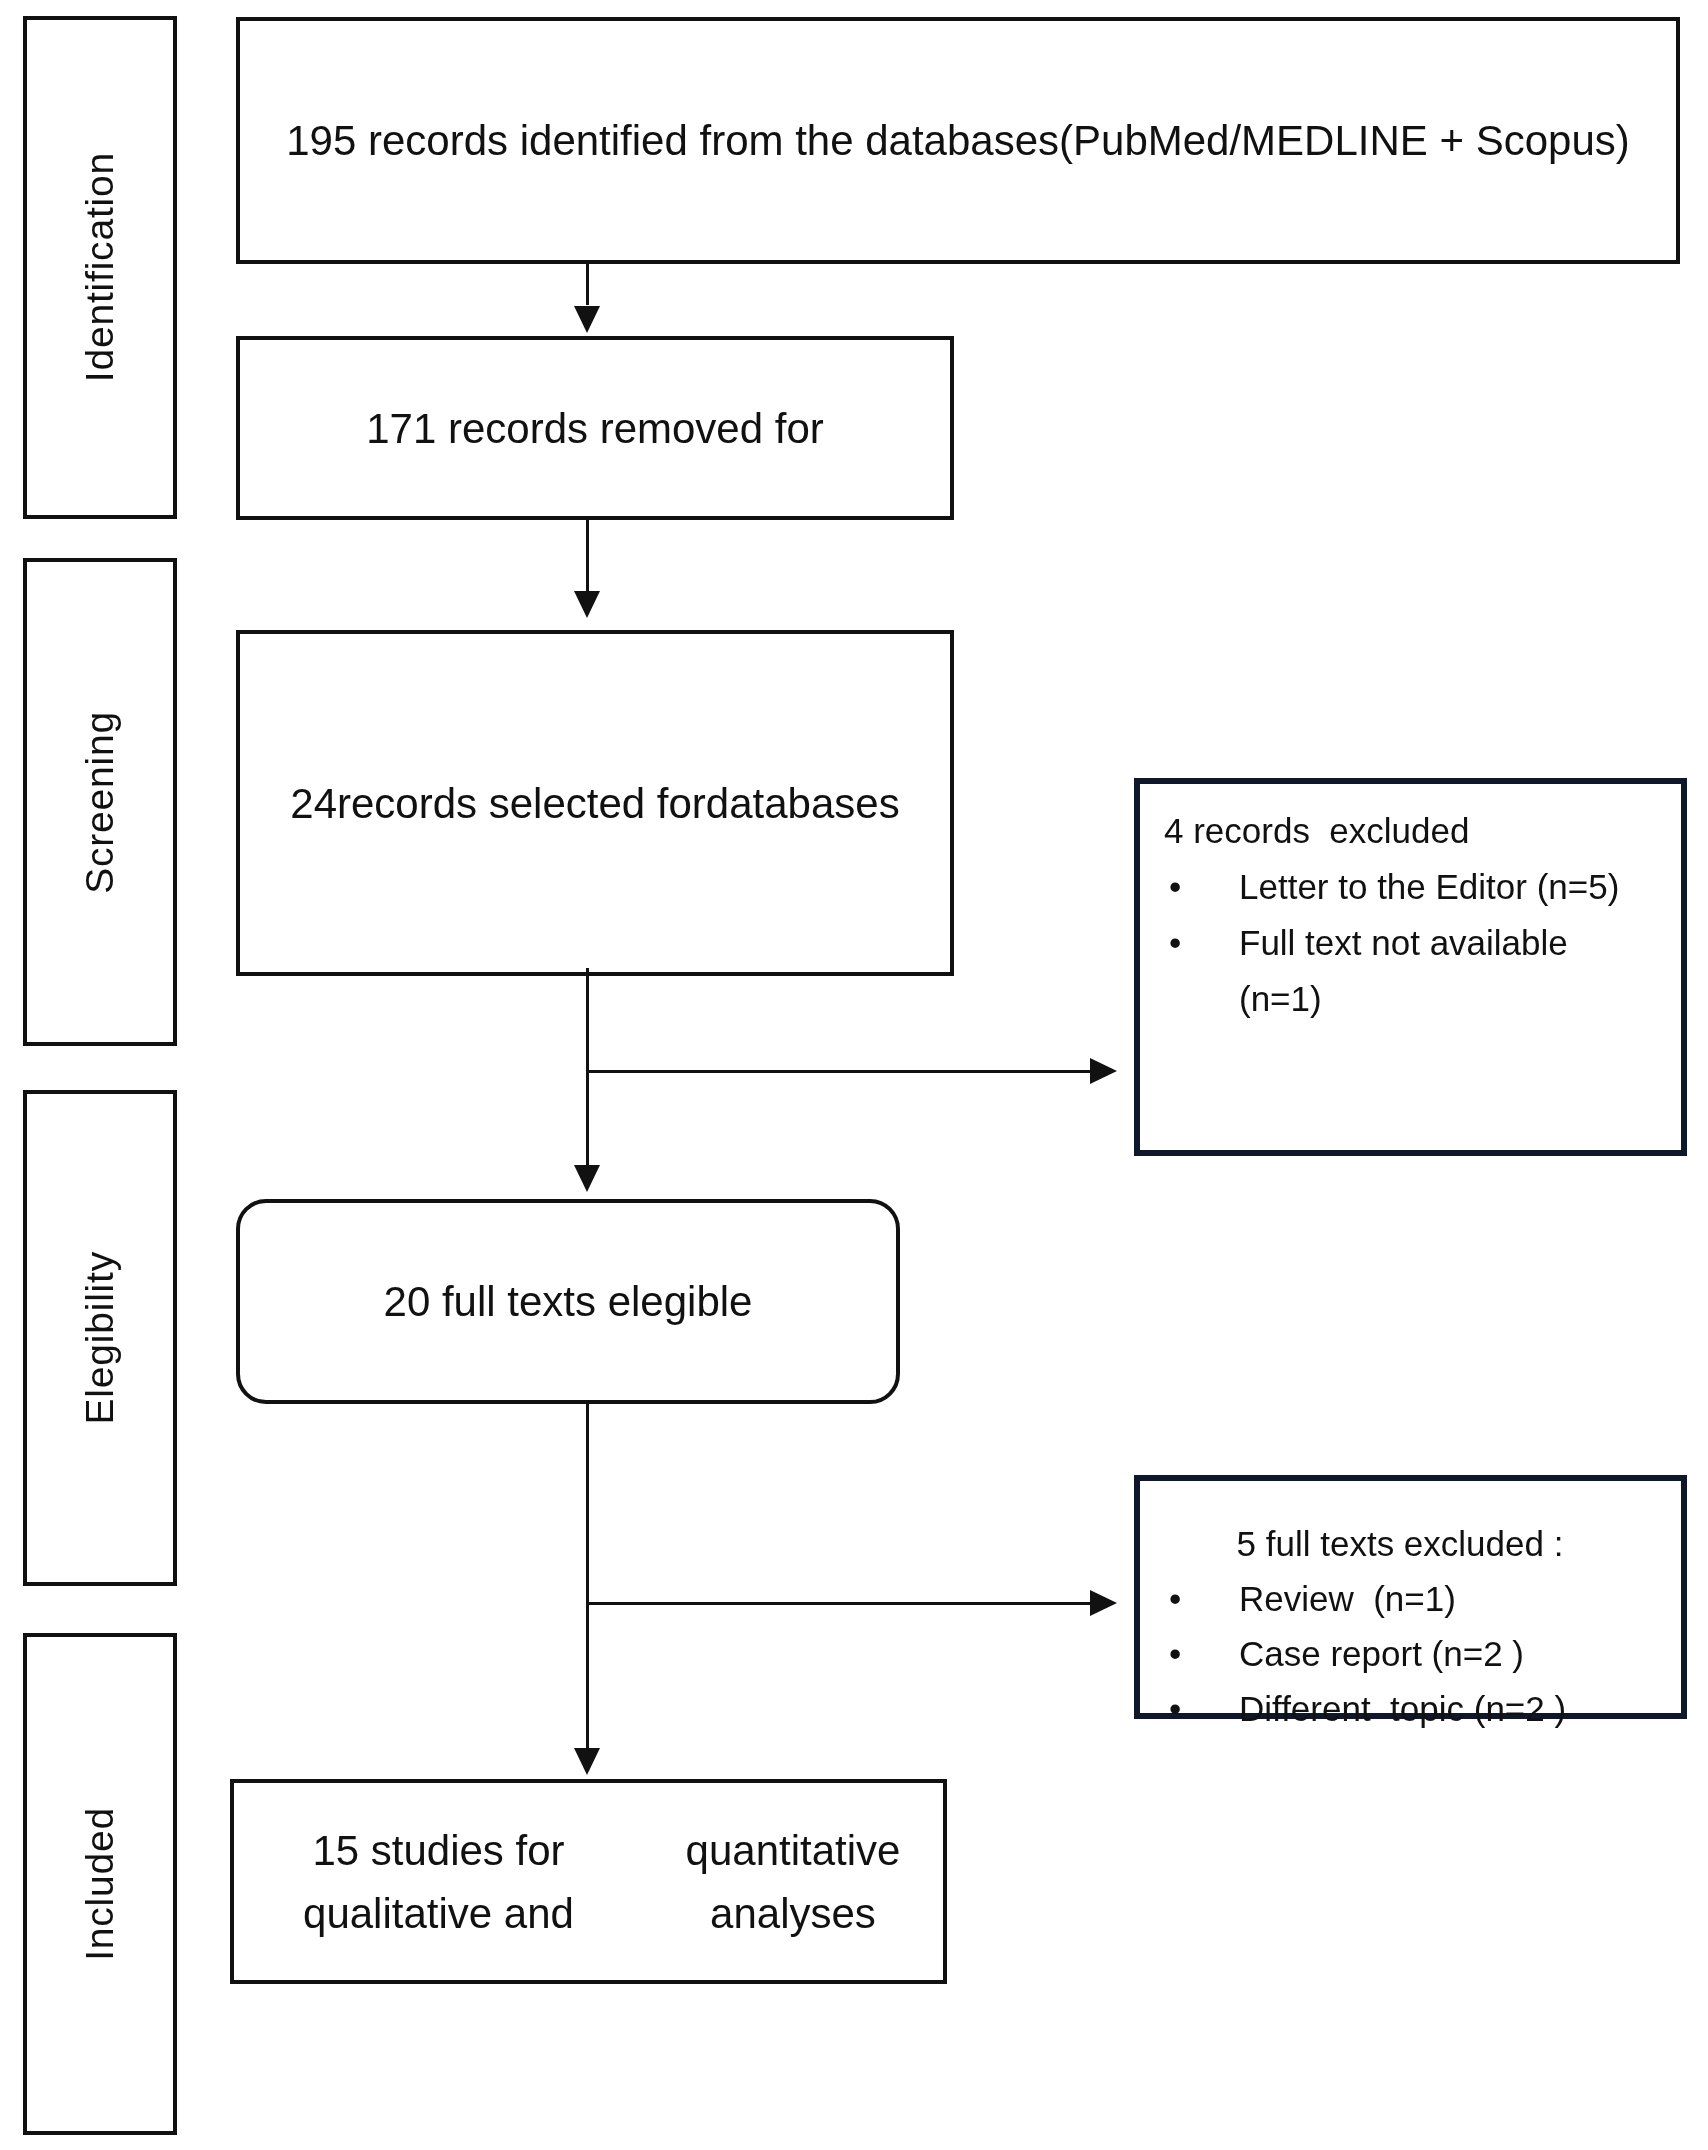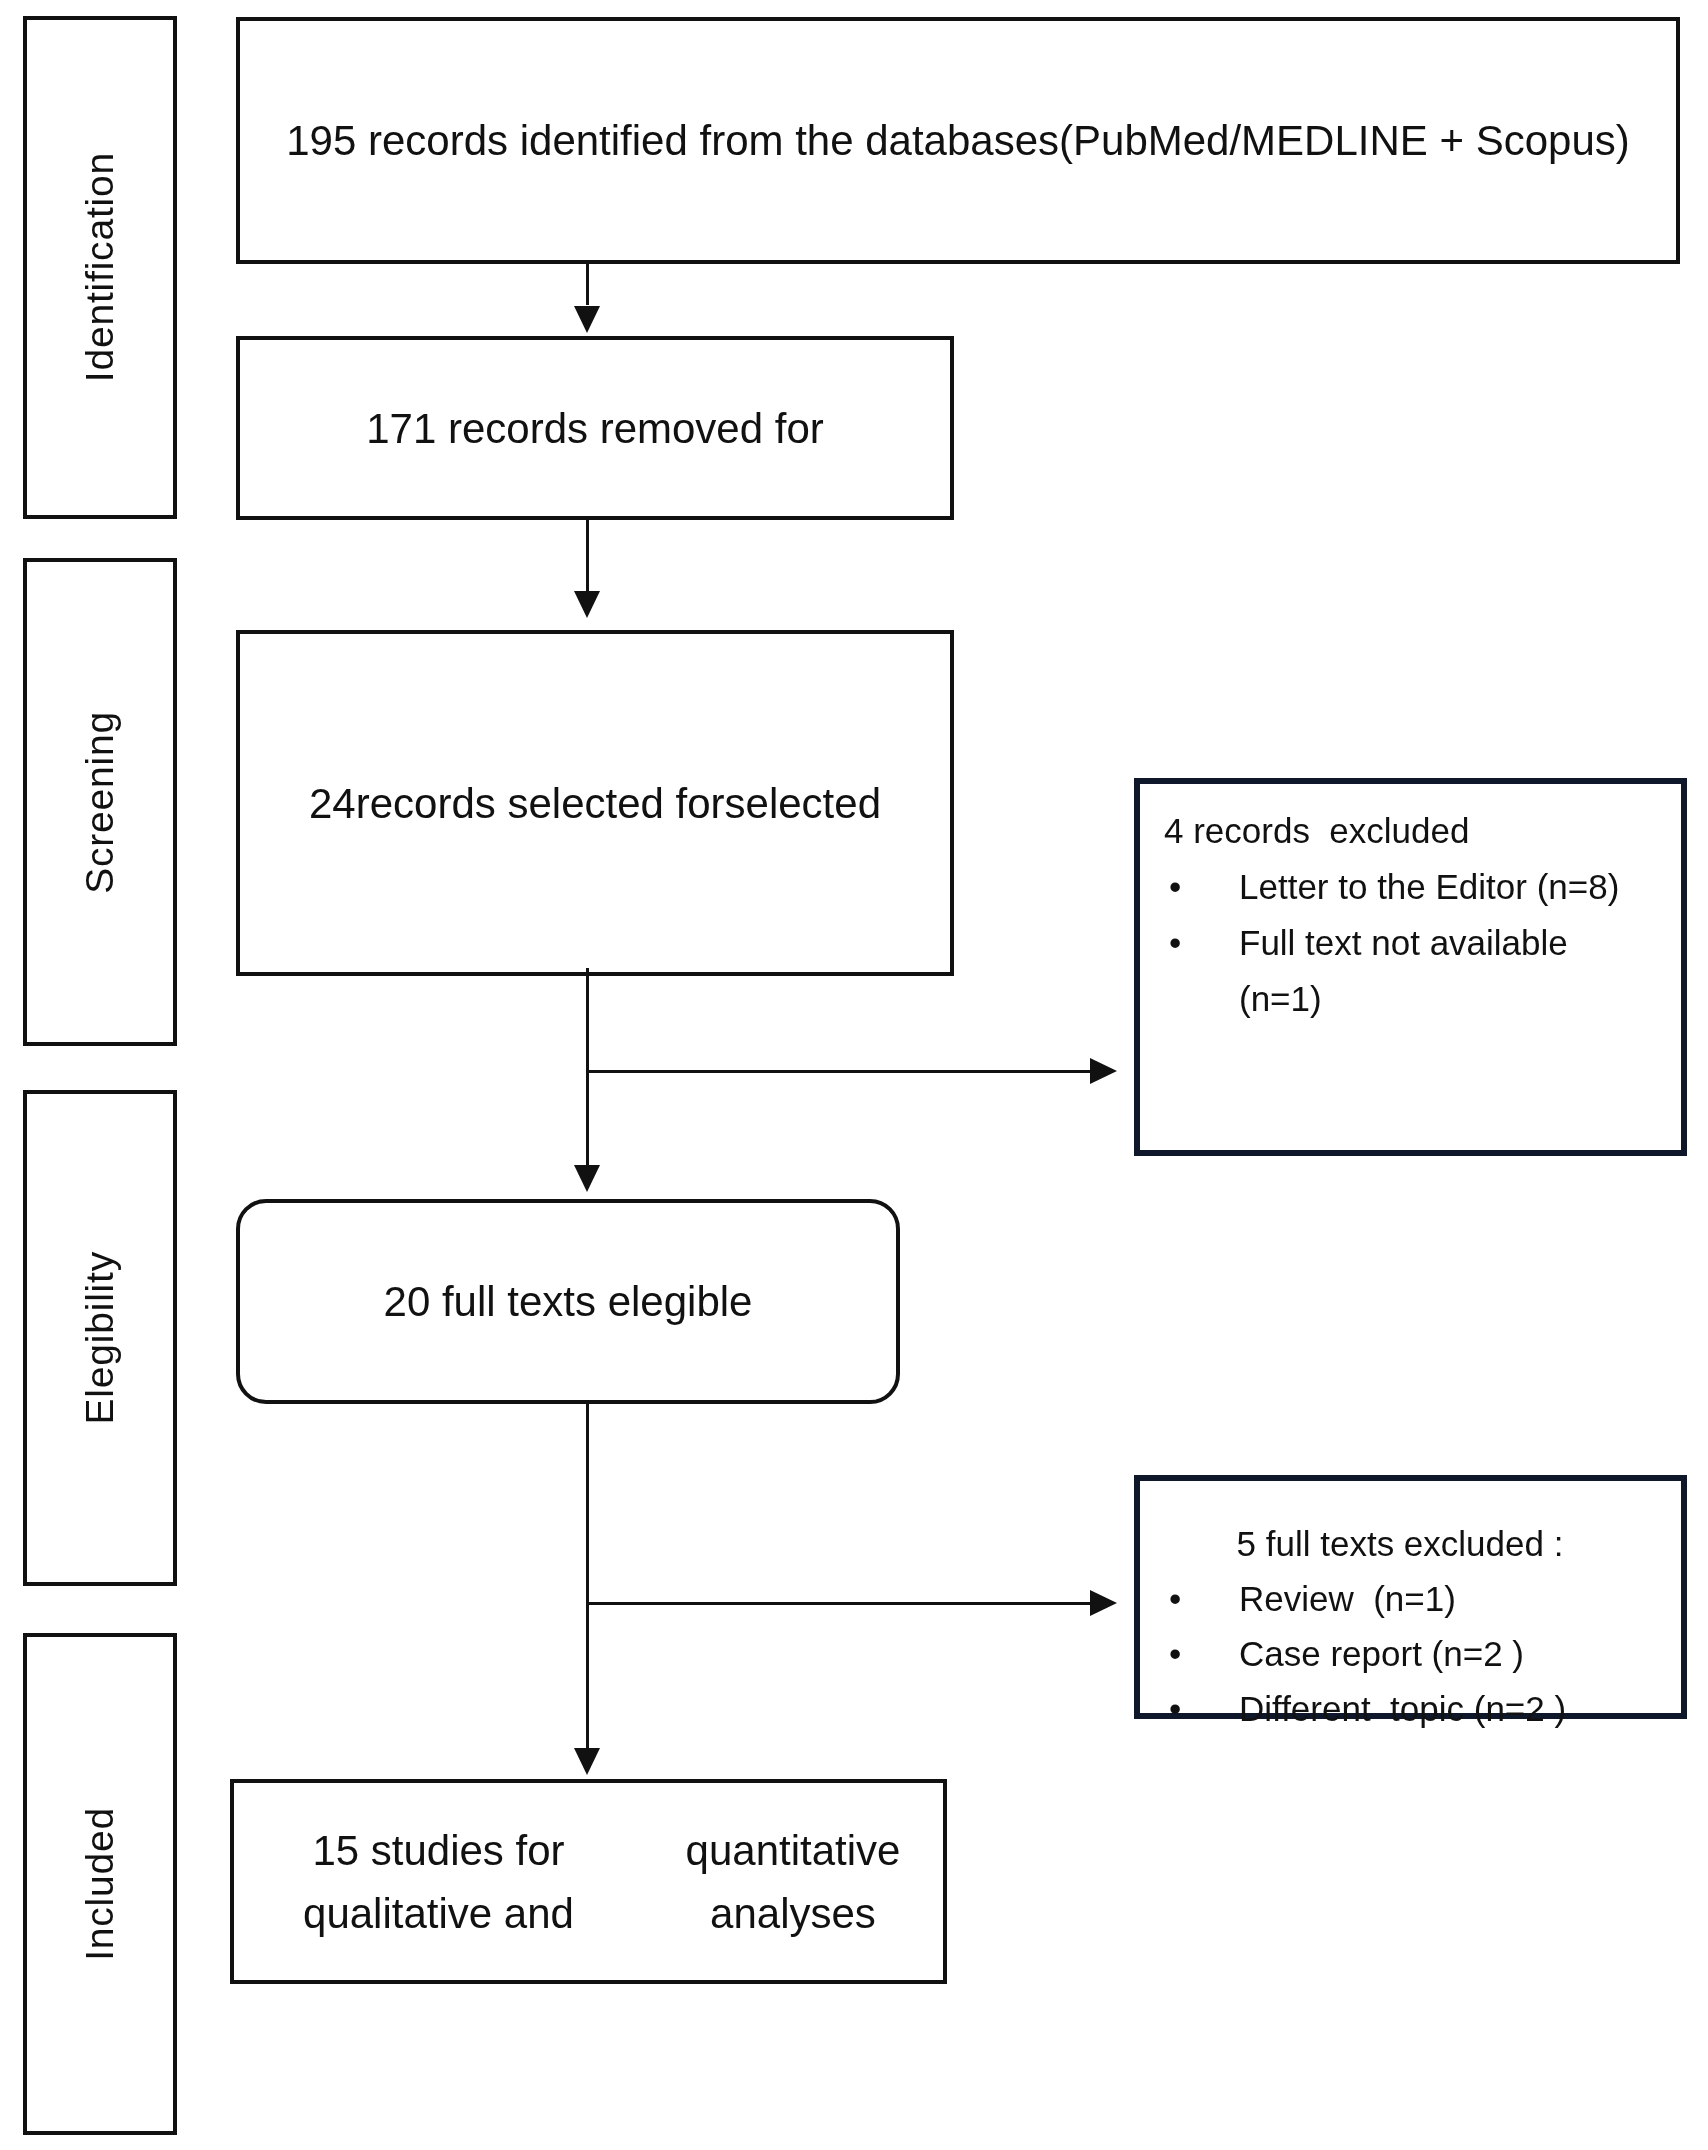--- a/index.html
+++ b/index.html
@@ -130,36 +130,36 @@
   <div>(PubMed/MEDLINE + Scopus)</div>
 </div>
 
 <div class="abs flowbox" id="box-removed">
   <div>171 records removed for</div>
 </div>
 
 <div class="abs flowbox" id="box-selected">
   <div>24</div>
   <div>records selected for</div>
-  <div>selected</div>
+  <div>databases</div>
 </div>
 
 <div class="abs flowbox" id="box-eligible">
   <div>20 full texts elegible</div>
 </div>
 
 <div class="abs flowbox" id="box-included">
   <div>15 studies for qualitative and</div>
   <div>quantitative analyses</div>
 </div>
 
 <div class="abs sidebox" id="sidebox-records-excluded">
   <div class="title">4 records  excluded</div>
   <ul>
-    <li>Letter to the Editor (n=8)</li>
+    <li>Letter to the Editor (n=5)</li>
     <li>Full text not available (n=1)</li>
   </ul>
 </div>
 
 <div class="abs sidebox centered-title" id="sidebox-fulltexts-excluded">
   <div class="title">5 full texts excluded :</div>
   <ul>
     <li>Review  (n=1)</li>
     <li>Case report (n=2 )</li>
     <li>Different  topic (n=2 )</li>

